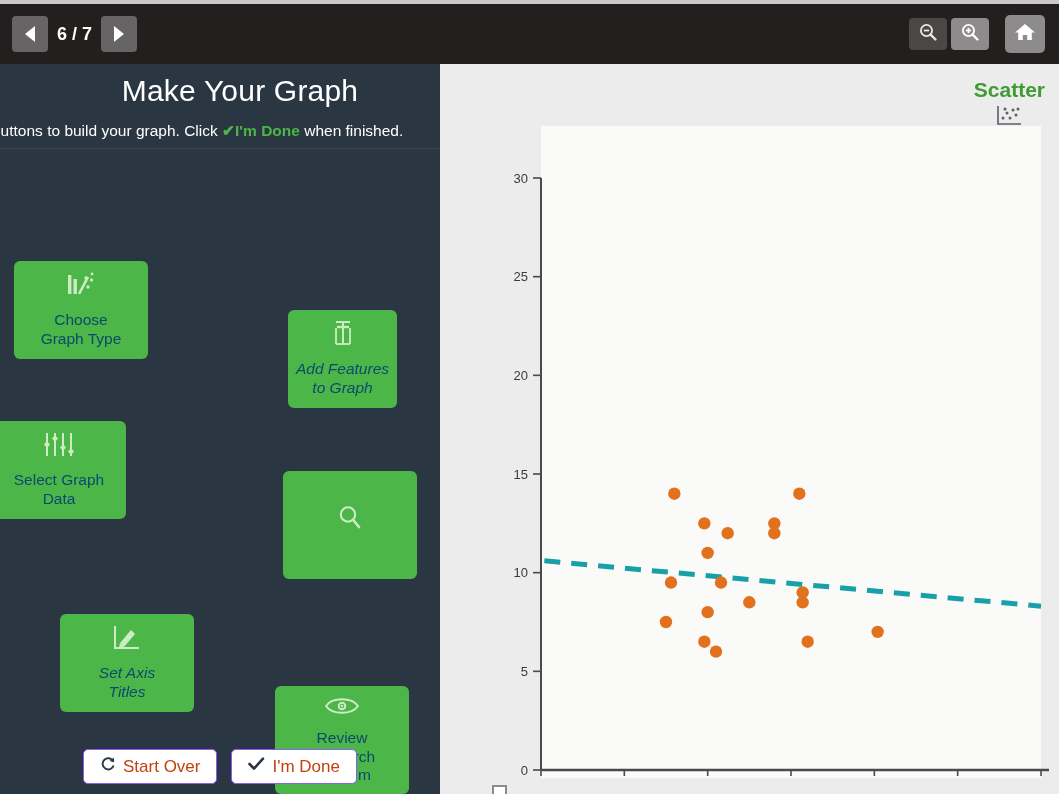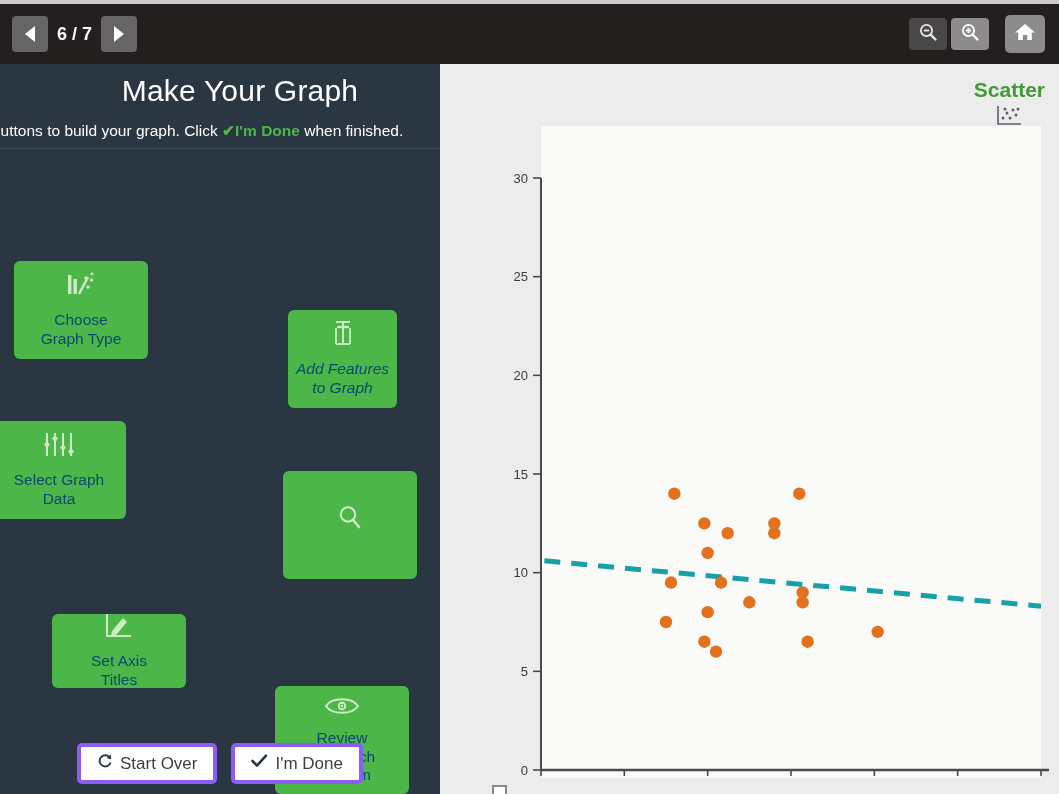--- a/index.html
+++ b/index.html
@@ -118,32 +118,32 @@
     cursor: pointer;
     padding: 6px 4px 8px;
   }
   .tool-icon { display: block; margin-bottom: 7px; }
   .tool-label { display: block; white-space: pre-line; }
 
   #btn-choose-graph-type { left: 14px;  top: 112px; width: 134px; height: 98px; }
   #btn-add-features      { left: 288px; top: 161px; width: 109px; height: 98px; font-style: italic; }
   #btn-select-graph-data { left: -8px;  top: 272px; width: 134px; height: 98px; }
   #btn-explore-data      { left: 283px; top: 322px; width: 134px; height: 108px; }
-  #btn-set-axis-titles   { left: 52px;  top: 465px; width: 134px; height: 74px; }
+  #btn-set-axis-titles   { left: 60px;  top: 465px; width: 134px; height: 98px; font-style: italic; }
   #btn-review-problem    { left: 275px; top: 537px; width: 134px; height: 108px; }
 
   #bottom-buttons {
     position: absolute; left: 0; bottom: 10px; width: 440px;
     display: flex; justify-content: center; gap: 14px;
   }
   .plain-btn {
     background: #ffffff;
-    border: 4px solid #8b5cf6;
+    border: 1px solid #8b5cf6;
     border-radius: 5px;
-    color: #404040;
+    color: #c2410c;
     font-size: 17px;
     padding: 6px 16px;
     display: flex; align-items: center; gap: 7px;
     cursor: pointer;
     font-family: "Liberation Sans", sans-serif;
   }
 
   
   #chart-panel {
     position: absolute; left: 440px; top: 64px;

